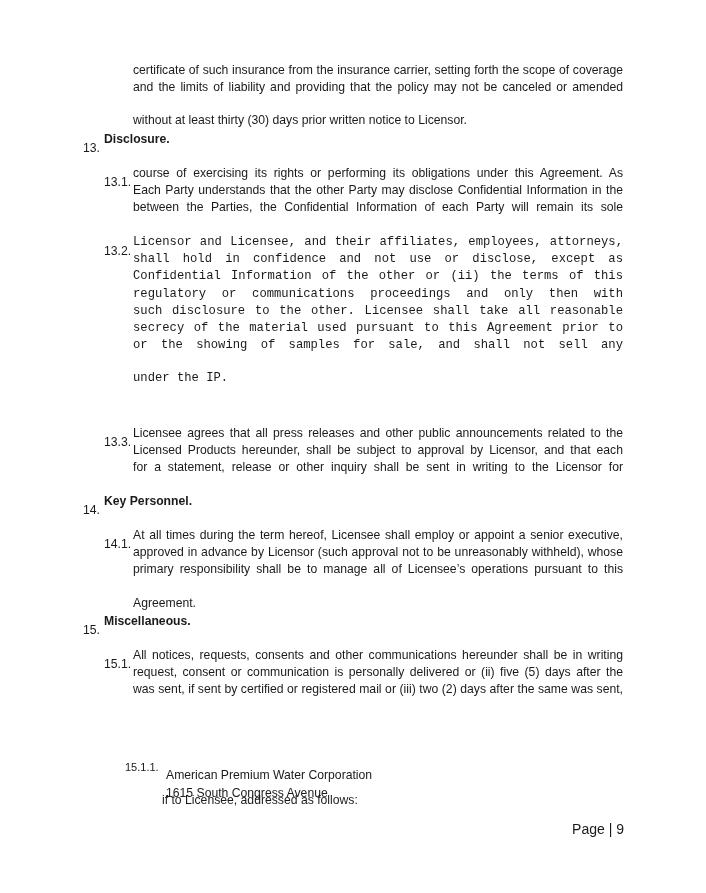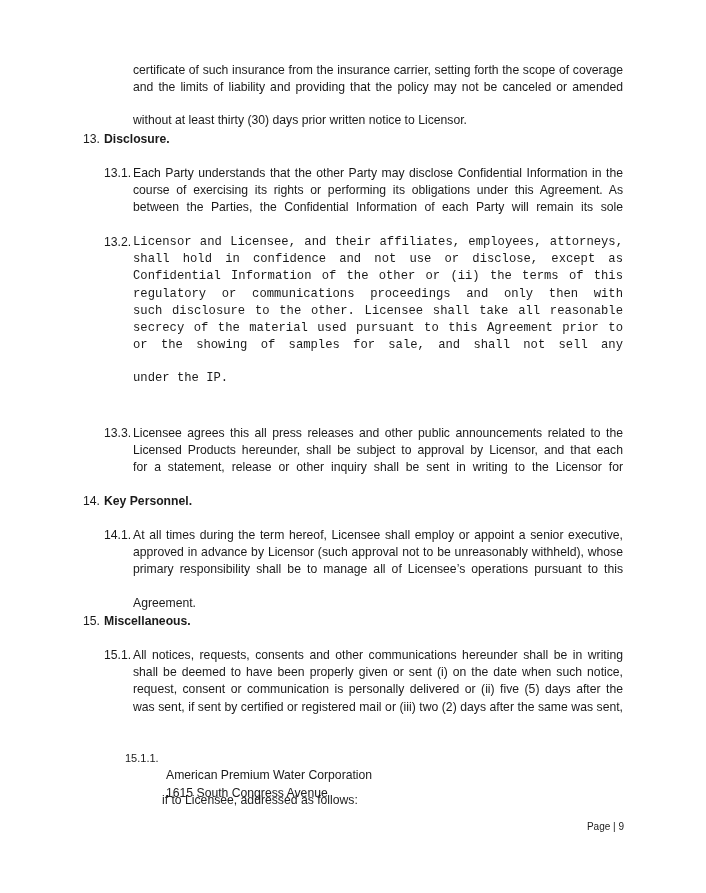--- a/index.html
+++ b/index.html
@@ -44,72 +44,73 @@
       overflow: hidden;
     }
     .jline.last {
       text-align-last: left;
       margin-top: 16px;
     }
     .num {
       position: absolute;
       white-space: nowrap;
       line-height: 17px;
+      margin-top: 9px;
     }
     .heading {
       position: absolute;
       font-weight: bold;
       white-space: nowrap;
       line-height: 17px;
     }
     .footer {
       position: absolute;
       right: 82px;
       top: 821px;
-      font-size: 10px;
+      font-size: 14px;
       white-space: nowrap;
     }
   </style>
 </head>
 <body>
 
 <div class="page">
 
   <div class="justify-block" style="top:62px;">
     <span class="jline">certificate of such insurance from the insurance carrier, setting forth the scope of coverage</span>
     <span class="jline">and the limits of liability and providing that the policy may not be canceled or amended</span>
     <span class="jline last">without at least thirty (30) days prior written notice to Licensor.</span>
   </div>
 
   <div>
     <span class="num" style="left:83px; top:131px;">13.</span>
     <span class="heading" style="left:104px; top:131px;">Disclosure.</span>
 
     <span class="num" style="left:104px; top:165px;">13.1.</span>
     <div class="justify-block" style="top:165px;">
+      <span class="jline">course of exercising its rights or performing its obligations under this Agreement.  As</span>
       <span class="jline">Each Party understands that the other Party may disclose Confidential Information in the</span>
-      <span class="jline">course of exercising its rights or performing its obligations under this Agreement.  As</span>
       <span class="jline">between the Parties, the Confidential Information of each Party will remain its sole property.</span>
     </div>
 
     <span class="num" style="left:104px; top:234px;">13.2.</span>
     <div class="justify-block" style="top:234px;font-family:Liberation Mono, monospace;">
       <span class="jline">Licensor and Licensee, and their affiliates, employees, attorneys, accountants and bankers</span>
       <span class="jline">shall hold in confidence and not use or disclose, except as permitted by this Agreement, (i)</span>
       <span class="jline">Confidential Information of the other or (ii) the terms of this Agreement, except upon</span>
       <span class="jline">regulatory or communications proceedings and only then with reasonable advance notice of</span>
       <span class="jline">such disclosure to the other. Licensee shall take all reasonable precautions to protect the</span>
       <span class="jline">secrecy of the material used pursuant to this Agreement prior to the commercial distribution</span>
       <span class="jline">or the showing of samples for sale, and shall not sell any merchandise employing or adapted</span>
       <span class="jline last">under the IP.</span>
     </div>
 
     <span class="num" style="left:104px; top:425px;">13.3.</span>
     <div class="justify-block" style="top:425px;">
-      <span class="jline">Licensee agrees this all press releases and other public announcements related to the</span>
+      <span class="jline">Licensee agrees that all press releases and other public announcements related to the</span>
       <span class="jline">Licensed Products hereunder, shall be subject to approval by Licensor, and that each request</span>
       <span class="jline">for a statement, release or other inquiry shall be sent in writing to the Licensor for response.</span>
     </div>
   </div>
 
   <div>
     <span class="num" style="left:83px; top:493px;">14.</span>
     <span class="heading" style="left:104px; top:493px;">Key Personnel.</span>
 
     <span class="num" style="left:104px; top:527px;">14.1.</span>
@@ -121,21 +122,20 @@
     </div>
   </div>
 
   <div>
     <span class="num" style="left:83px; top:613px;">15.</span>
     <span class="heading" style="left:104px; top:613px;text-align:right;">Miscellaneous.</span>
 
     <span class="num" style="left:104px; top:647px;">15.1.</span>
     <div class="justify-block" style="top:647px;">
       <span class="jline">All notices, requests, consents and other communications hereunder shall be in writing and</span>
-      <span class="jline">shall be deemed to have been properly given or sent (i) on the date when such notice,</span>
       <span class="jline">request, consent or communication is personally delivered or (ii) five (5) days after the same</span>
       <span class="jline">was sent, if sent by certified or registered mail or (iii) two (2) days after the same was sent,</span>
     </div>
 
     <span class="num" style="left:125px; top:750px; font-size:11px;">15.1.1.</span>
     <span class="line" style="left:162px; top:750px;margin-top:42px;">if to Licensee, addressed as follows:</span>
     <span class="line" style="left:166px; top:767px;">American Premium Water Corporation</span>
     <span class="line" style="left:166px; top:785px;">1615 South Congress Avenue</span>
   </div>
 

